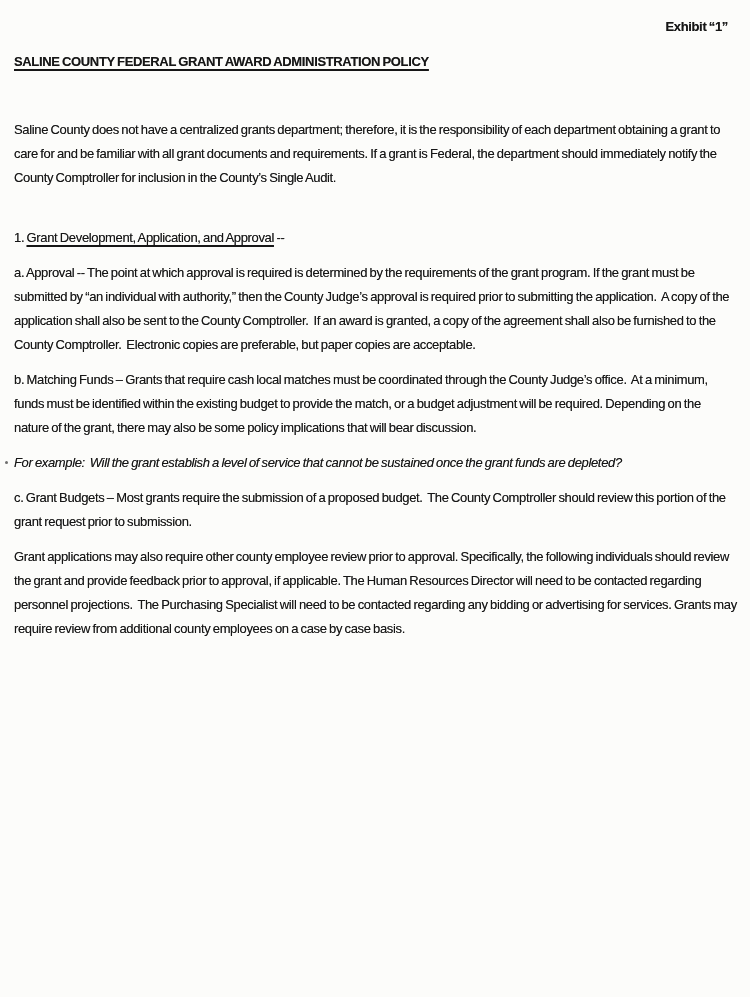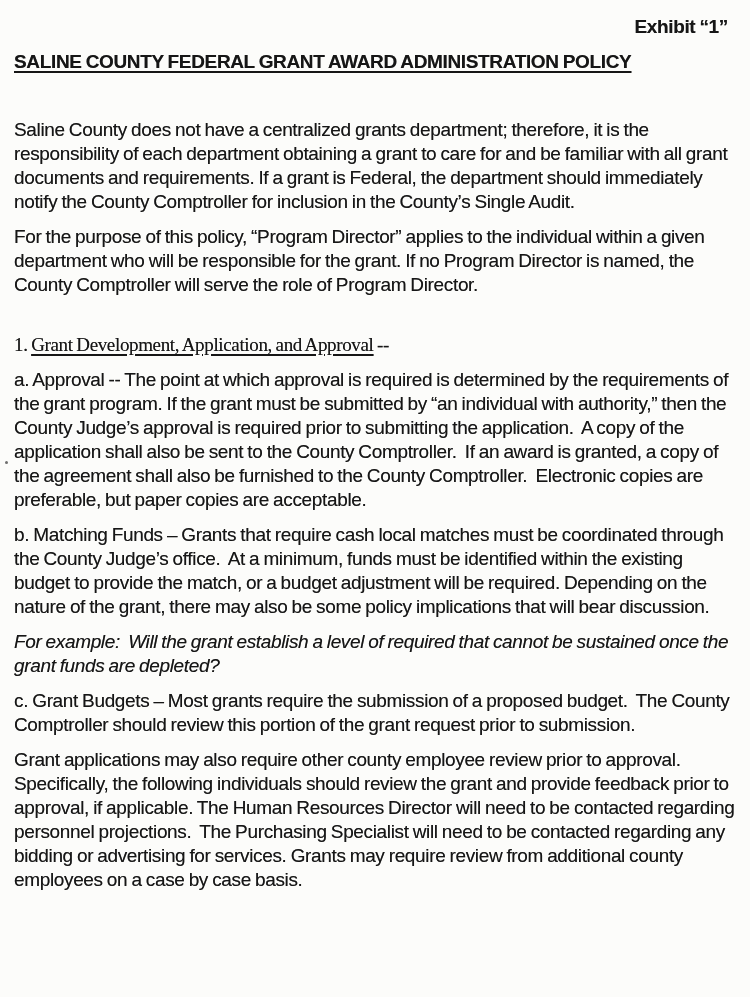--- a/index.html
+++ b/index.html
@@ -8,21 +8,21 @@
     background: #ffffff;
   }
   .page {
     position: relative;
     width: 750px;
     min-height: 997px;
     box-sizing: border-box;
     background: #fcfcfa;
     padding: 13px 13px 0 14px;
     font-family: "Liberation Sans", "DejaVu Sans", sans-serif;
-    font-size: 19px;
+    font-size: 13px;
     line-height: 24px;
     letter-spacing: -0.35px;
     word-spacing: -0.8px;
     color: #161616;
     text-shadow: 0 0 0.4px rgba(20,20,20,0.55);
     overflow: hidden;
   }
   .exhibit {
     text-align: right;
     font-weight: 700;
@@ -37,21 +37,20 @@
     text-decoration: underline;
     text-decoration-thickness: 2px;
     text-underline-offset: 3px;
   }
   p.body {
     margin: 0 0 11px 0;
     white-space: pre-wrap;
   }
   .section-heading {
     margin: 36px 0 11px 0 !important;
-    font-family: Liberation Serif, serif;
   }
   .u1 {
     text-decoration: underline;
     text-decoration-thickness: 1.5px;
     text-underline-offset: 3px;
   }
   .italic {
     font-style: italic;
   }
   .artifact-dot {
@@ -71,30 +70,29 @@
 <div class="page">
 
   <div class="exhibit">Exhibit “1”</div>
 
   <div class="title">
     <span class="u2">SALINE COUNTY FEDERAL GRANT AWARD ADMINISTRATION POLICY</span>
   </div>
 
   <p class="body">Saline County does not have a centralized grants department; therefore, it is the responsibility of each department obtaining a grant to care for and be familiar with all grant documents and requirements. If a grant is Federal, the department should immediately notify the County Comptroller for inclusion in the County’s Single Audit.</p>
 
-  <p class="body">For the purpose of this policy, “Program Director” applies to the individual within a given department who will be responsible for the grant. If no Program Director is named, the County Comptroller will serve the role of Program Director.</p>
 
   <p class="body section-heading"><span>1. </span><span class="u1">Grant Development, Application, and Approval</span><span> --</span></p>
 
   <p class="body">a. Approval -- The point at which approval is required is determined by the requirements of the grant program. If the grant must be submitted by “an individual with authority,” then the County Judge’s approval is required prior to submitting the application.  A copy of the application shall also be sent to the County Comptroller.  If an award is granted, a copy of the agreement shall also be furnished to the County Comptroller.  Electronic copies are preferable, but paper copies are acceptable.</p>
 
 
   <p class="body">b. Matching Funds – Grants that require cash local matches must be coordinated through the County Judge’s office.  At a minimum, funds must be identified within the existing budget to provide the match, or a budget adjustment will be required. Depending on the nature of the grant, there may also be some policy implications that will bear discussion.</p>
 
-  <p class="body italic">For example:  Will the grant establish a level of required that cannot be sustained once the grant funds are depleted?</p>
+  <p class="body italic">For example:  Will the grant establish a level of service that cannot be sustained once the grant funds are depleted?</p>
 
   <p class="body">c. Grant Budgets – Most grants require the submission of a proposed budget.  The County Comptroller should review this portion of the grant request prior to submission.</p>
 
   <p class="body">Grant applications may also require other county employee review prior to approval. Specifically, the following individuals should review the grant and provide feedback prior to approval, if applicable. The Human Resources Director will need to be contacted regarding personnel projections.  The Purchasing Specialist will need to be contacted regarding any bidding or advertising for services. Grants may require review from additional county employees on a case by case basis.</p>
 
   <span class="artifact-dot"></span>
 
 </div>
 
 </body></html>

